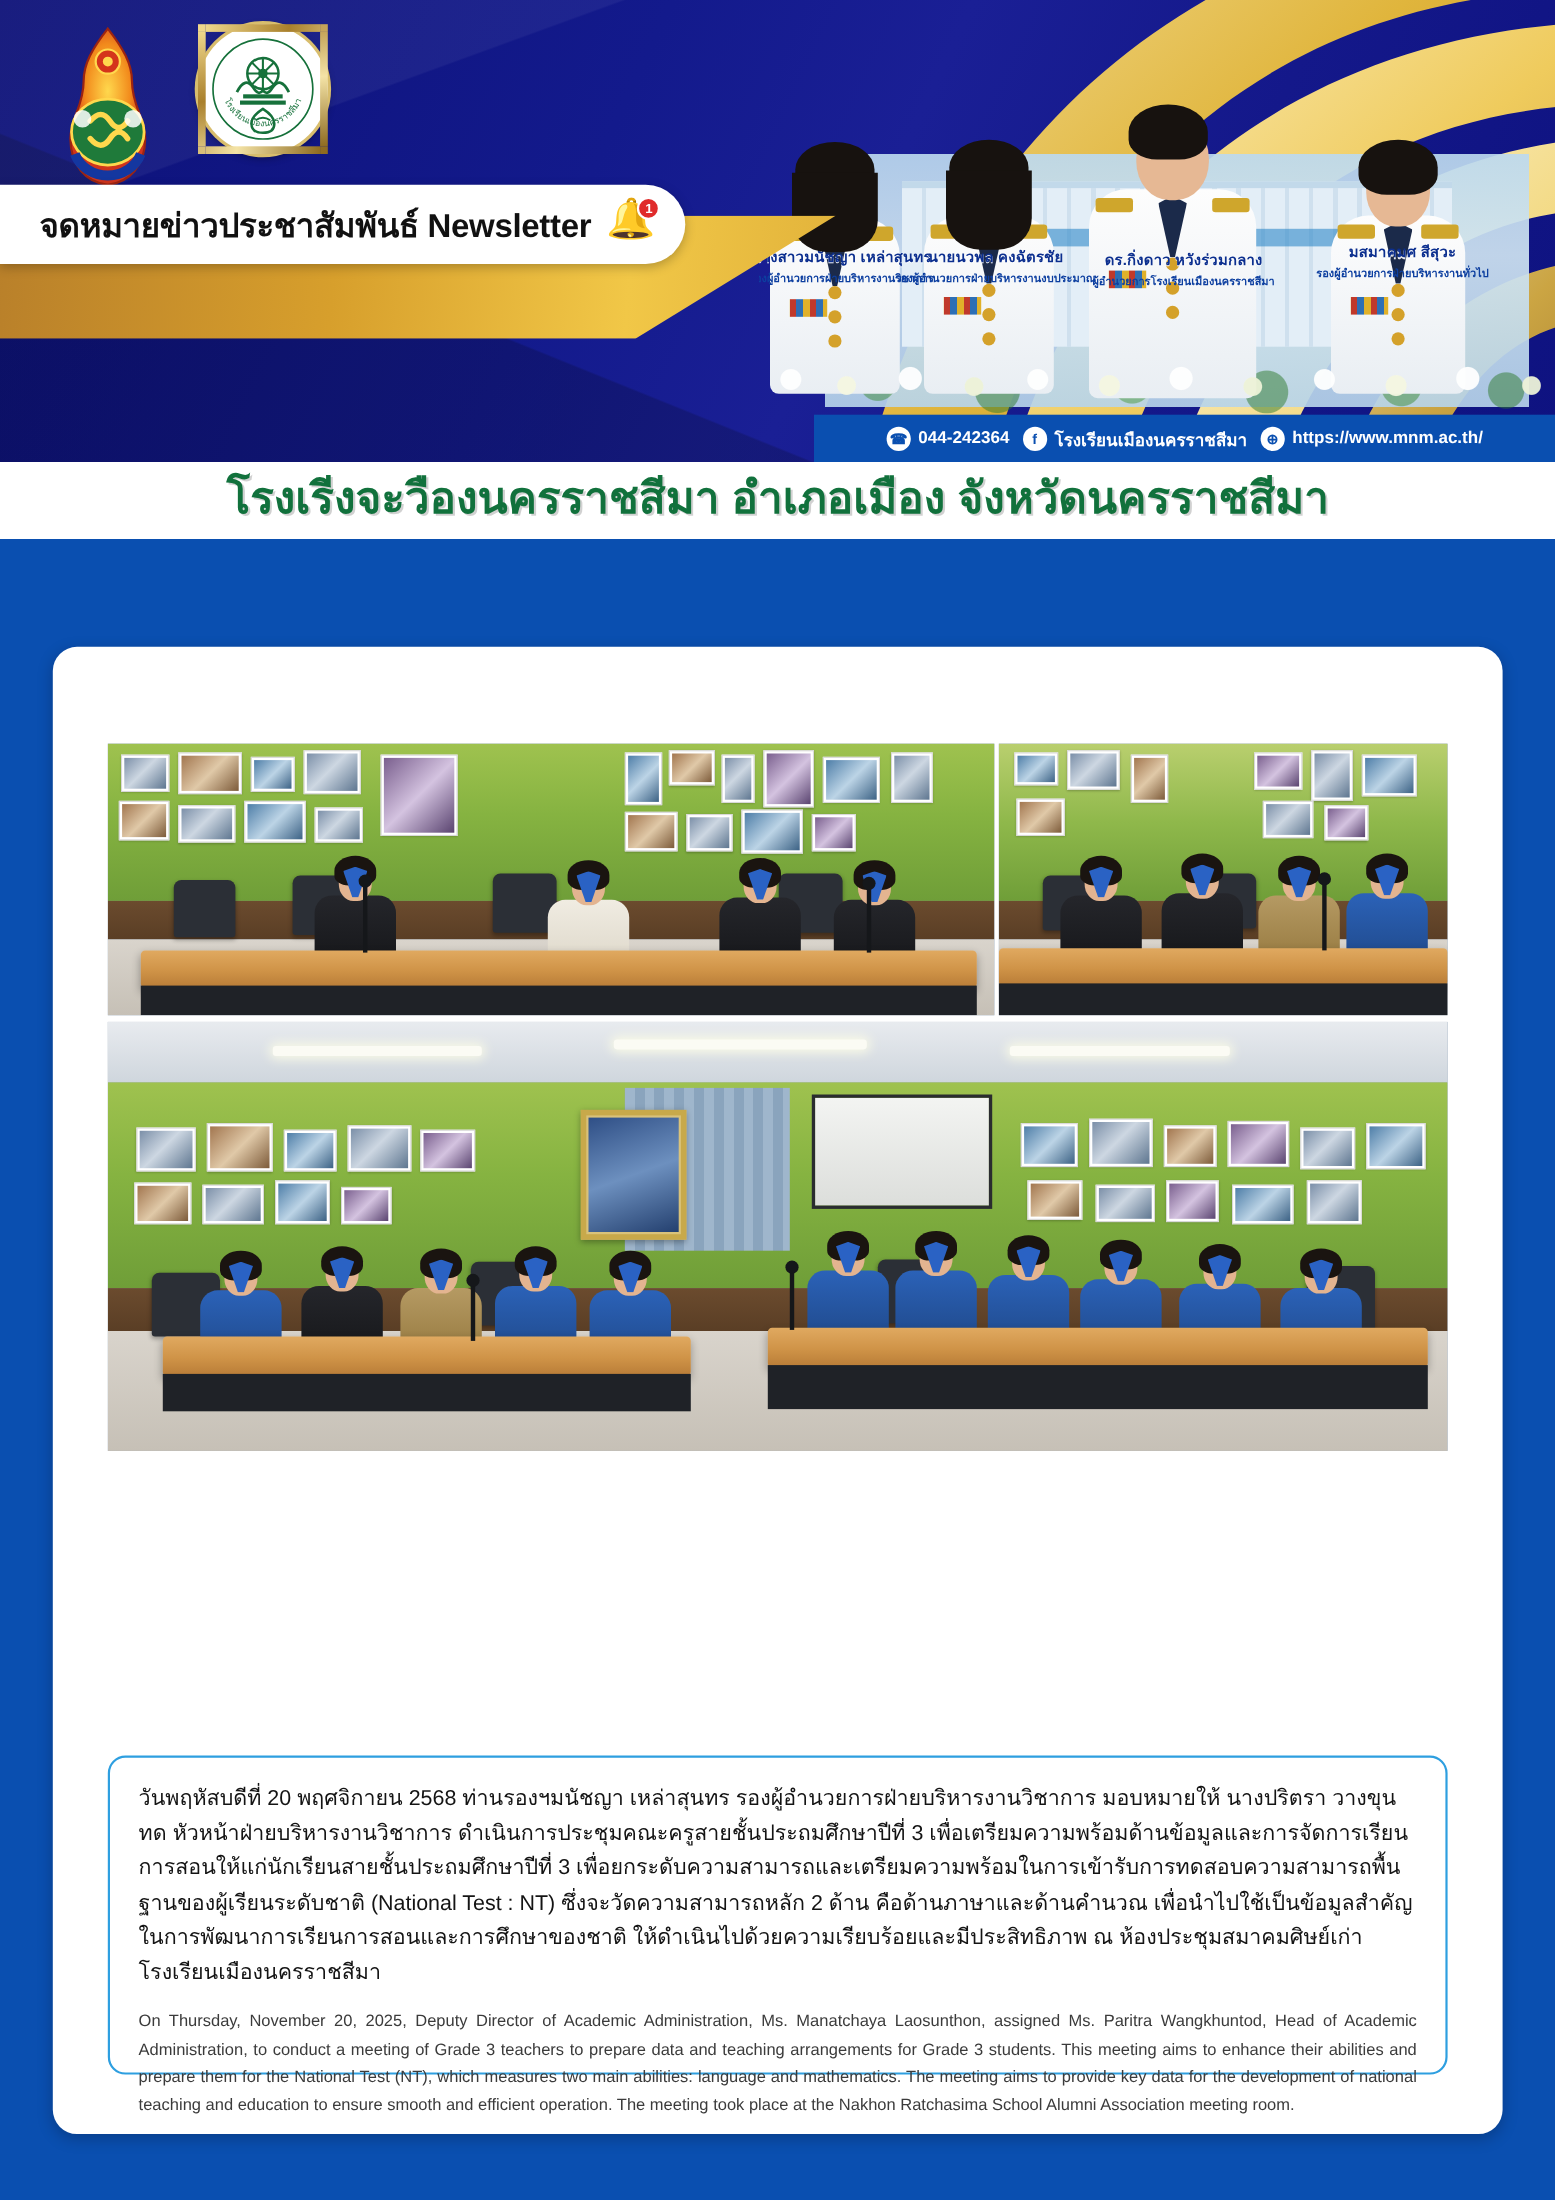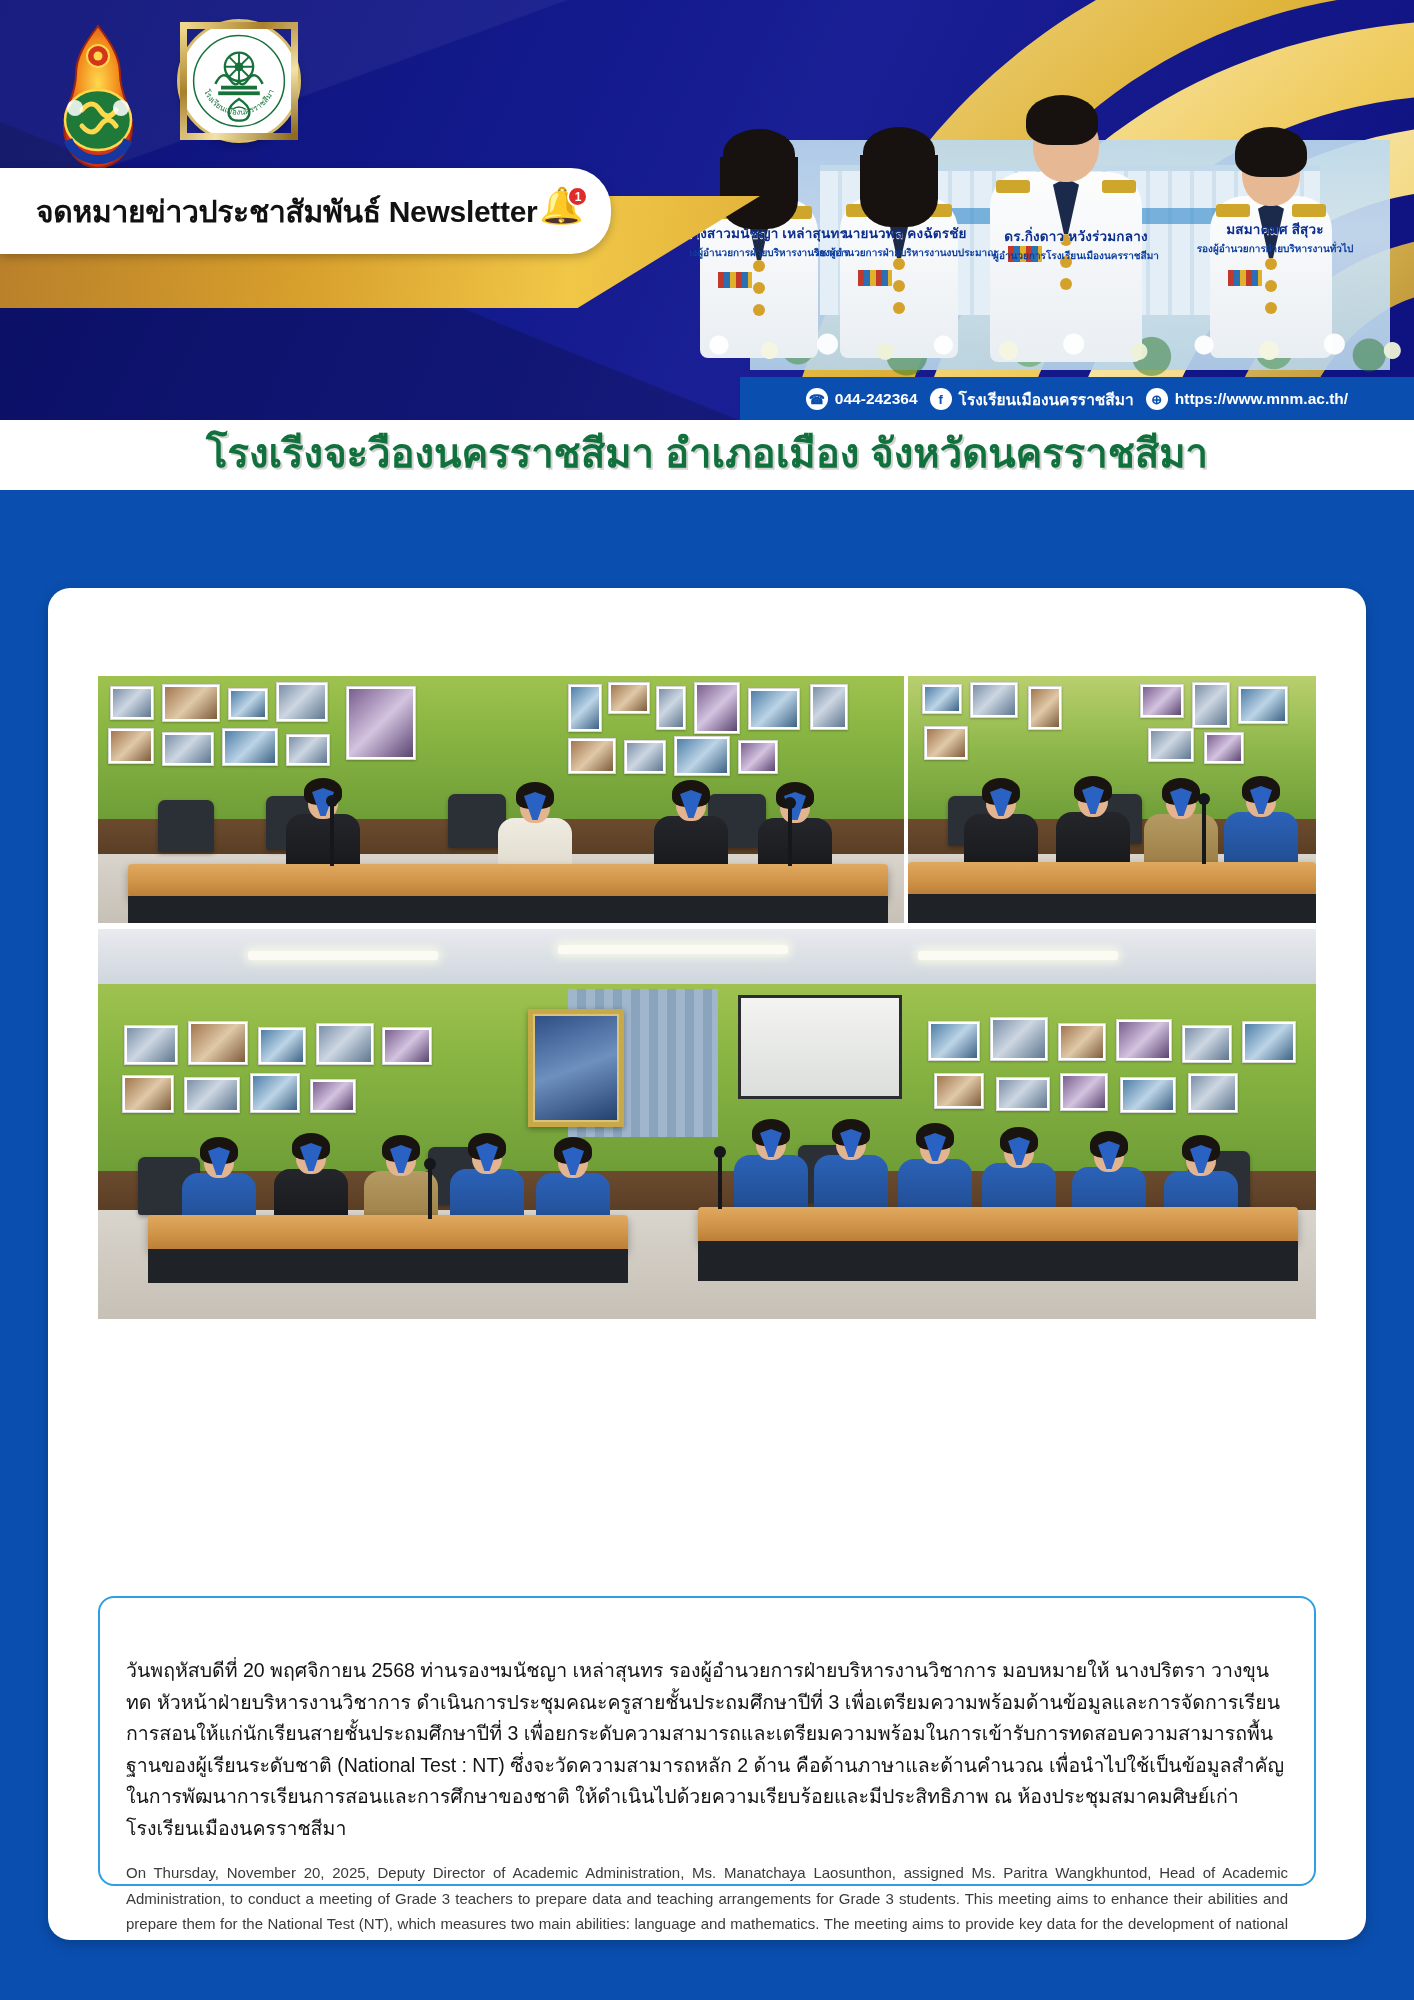--- a/index.html
+++ b/index.html
@@ -129,23 +129,23 @@
   
   .logos { position:absolute; left:42px; top:22px; display:flex; gap:26px; align-items:flex-start; z-index:6;}
   .logo-moe { width:112px; height:150px; position:relative; }
   .logo-school { width:118px; height:118px; border-radius:50%;
     background:#fff; border:7px solid; border-image:linear-gradient(140deg,#f0d88c,#a9802c,#f4e3a6,#8d6a1f) 1;
     box-shadow:0 0 0 3px #d8bd6d, 0 3px 8px rgba(0,0,0,.45);
     display:flex; align-items:center; justify-content:center; overflow:hidden; }
 
   
   .news-pill {
-    position:absolute; left:0; top:168px; height:86px; min-width:500px;
+    position:absolute; left:0; top:168px; height:72px; min-width:500px;
     background:#fff; border-radius:0 40px 40px 0;
-    display:flex; align-items:center; padding:0 26px 0 36px; gap:2px; z-index:8;
+    display:flex; align-items:center; padding:0 26px 0 36px; gap:14px; z-index:8;
     box-shadow:0 3px 10px rgba(0,0,0,.25);
   }
   .news-pill .txt { font-size:30px; font-weight:bold; color:#111; letter-spacing:-.3px; white-space:nowrap; }
   .bell-wrap{ position:relative; width:46px; height:46px; }
   .bell { font-size:36px; color:#f5a623; line-height:1; }
   .bell-badge {
     position:absolute; right:-3px; top:-2px; width:21px; height:21px; border-radius:50%;
     background:#e02b2b; color:#fff; font-size:12px; font-weight:bold;
     display:flex; align-items:center; justify-content:center; border:2px solid #fff;
   }
@@ -273,21 +273,21 @@
     background:linear-gradient(to bottom,#e8ebef,#cfd6dd); }
   .light { position:absolute; height:9px; background:#fbfbf4; border-radius:3px; box-shadow:0 0 10px 3px rgba(255,255,230,.8); }
 
   
   .textbox {
     position:absolute; left:50px; top:1008px; width:1218px; height:290px;
     border:2.5px solid #2e9fe0; border-radius:16px; padding:22px 26px 18px;
     background:#fff;
   }
   .th-body {
-    font-size:19.5px; color:#141414; line-height:1.62; text-align:left;margin-top:35px;
+    font-size:19.5px; color:#141414; line-height:1.62; text-align:left;
   }
   .en-body {
     font-size:15px; color:#3b3b3b; line-height:1.68; margin-top:16px; text-align:justify;
   }
 </style>
 </head>
 <body>
 
 <div class="page">
 

